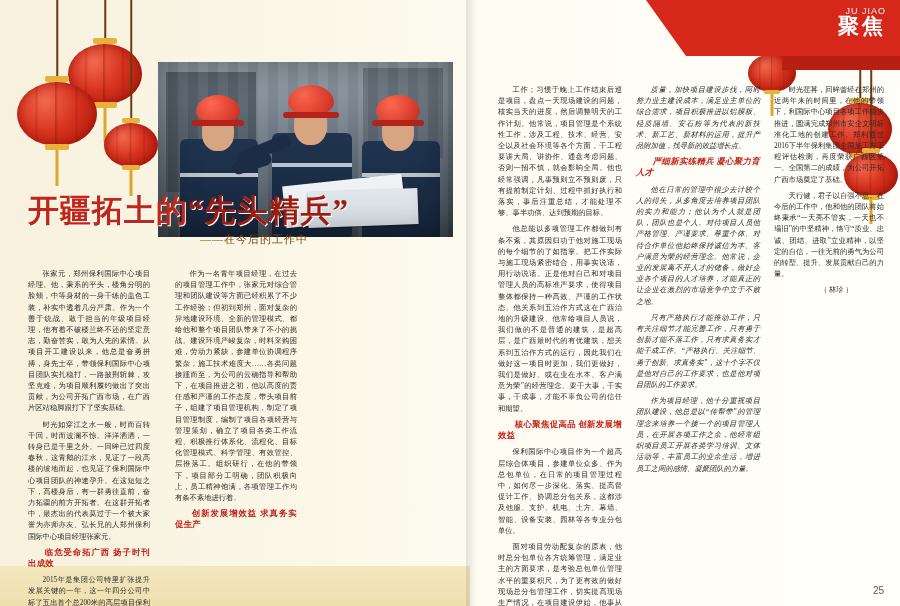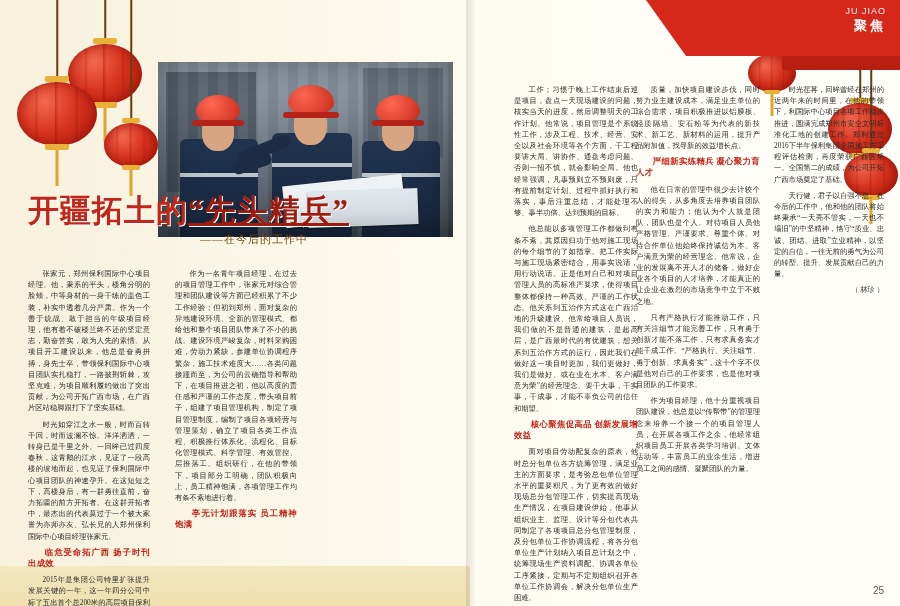--- a/index.html
+++ b/index.html
@@ -62,21 +62,21 @@
     background:#d5281a;
   }
   .ribbon .tri{
     position:absolute;left:-40px;top:0;width:0;height:0;
     border-top:56px solid #d5281a;border-left:40px solid transparent;
   }
   .ribbon-inner{
     position:absolute;right:14px;top:6px;text-align:right;color:#fff;
   }
   .ribbon-inner .en{font-family:"Liberation Sans",sans-serif;font-size:9px;letter-spacing:1px;opacity:.95;}
-  .ribbon-inner .cn{font-family:"Liberation Sans",sans-serif;font-size:13px;font-weight:bold;letter-spacing:3px;line-height:20px;margin-left:12px;}
+  .ribbon-inner .cn{font-family:"Liberation Sans",sans-serif;font-size:21px;font-weight:bold;letter-spacing:3px;line-height:20px;margin-left:12px;}
   .ribbon-diamond{
     position:absolute;right:140px;top:-10px;width:52px;height:52px;background:#f0a52a;transform:rotate(45deg);
   }
   .ribbon-tail{
     position:absolute;right:0;top:56px;width:118px;height:14px;background:#b61f12;
   }
   
   .photo{
     position:absolute;left:158px;top:62px;width:295px;height:175px;
     background:#2e3a46;overflow:hidden;
@@ -99,42 +99,42 @@
   .arm{position:absolute;background:#1b2c44;border-radius:6px;}
   .paper{position:absolute;background:#eef2f5;box-shadow:0 1px 2px rgba(0,0,0,.4);}
   .ph-vign{position:absolute;inset:0;box-shadow:inset 0 0 40px rgba(0,0,0,.45);}
   
   .headline{
     position:absolute;left:28px;top:190px;width:420px;
     font-family:"Liberation Serif",serif;
     font-weight:bold;color:#c0261a;font-size:31px;letter-spacing:1px;
     text-shadow:1px 1px 0 #fff;
   }
-  .headline .quoted{color:#9e1b10;text-decoration:underline;}
+  .headline .quoted{color:#9e1b10;}
   .byline{
     position:absolute;left:200px;top:232px;color:#7a4a12;font-size:11px;letter-spacing:1px;
   }
   
   .col{
     position:absolute;
     font-size:7.3px;line-height:11.2px;color:#2b2b2b;
     text-align:justify;
     font-family:"Liberation Serif",serif;
   }
   .col p{margin:0 0 5px 0;text-indent:2em;}
   .sub{
     color:#c0261a;font-weight:bold;font-size:8.4px;text-indent:0;margin:6px 0 4px 0;
     letter-spacing:.3px;
   }
   .c1{left:28px;top:268px;width:122px;height:310px;}
   .c2{left:175px;top:268px;width:122px;height:310px;}
-  .r1{left:498px;top:84px;width:124px;height:470px;margin-left:16px;}
-  .r2{left:636px;top:84px;width:124px;height:470px;}
+  .r1{left:498px;top:84px;width:124px;height:470px;}
+  .r2{left:636px;top:84px;width:124px;height:470px;font-style:italic;}
   .r3{left:774px;top:84px;width:110px;height:470px;}
-  .sign{text-align:right;text-indent:0;color:#333;margin-top:6px;}
+  .sign{text-align:center;text-indent:0;color:#333;margin-top:6px;}
   .pageno{
     position:absolute;right:16px;bottom:10px;font-size:10px;color:#555;
     font-family:"Liberation Sans",sans-serif;
   }
 </style>
 </head>
 <body>
 
 <div id="page">
   <div class="page-left"></div>
@@ -258,28 +258,29 @@
 
   <div class="col c1">
     <p>张家元，郑州保利国际中心项目经理。他，秉系的平头，楼角分明的脸颊，中等身材的一身干练的盖色工装，补实中透着几分严肃。作为一个善于统战、敢于担当的年级项目经理，他有着不破楼兰终不还的坚定意志，勤奋苦实，敢为人先的素情。从项目开工建设以来，他总是奋勇拼搏，身先士卒，带领保利国际中心项目团队实扎稳打，一路披荆斩棘，攻坚克难，为项目顺利履约做出了突出贡献，为公司开拓广西市场，在广西片区站稳脚跟打下了坚实基础。</p>
     <p>时光如穿江之水一般，时而百转千回，时而波澜不惊。洋洋洒洒，一转身已是千里之外。一回眸已过四度春秋，这青鹅的江水，见证了一段高楼的坡地而起，也见证了保利国际中心项目团队的神速孕升。在这短短之下，高楼身后，有一群勇往直前，奋力拓疆的前方开拓者。在这群开拓者中，最杰出的代表莫过于一个被大家誉为亦师亦友、弘长兄的人郑州保利国际中心项目经理张家元。</p>
     <p class="sub">临危受命拓广西 扬子时刊出成效</p>
     <p>2015年是集团公司特里扩张提升发展关键的一年，这一年四分公司中标了五出首个总200米的高层项目保利国际中心项目，郑州公司临具提战的项目，他临危受命，勇担重任，坚决服从公司的调遣，积极配合公司的安排部署，着手组建项目班子和团队，并在第一时间赶赴现场进行工作布置。</p>
   </div>
 
   <div class="col c2">
     <p>作为一名青年项目经理，在过去的项目管理工作中，张家元对综合管理和团队建设等方面已经积累了不少工作经验；但初到郑州，面对复杂的异地建设环境、全新的管理模式、都给他和整个项目团队带来了不小的挑战。建设环境严峻复杂，时料采购困难，劳动力紧缺，参建单位协调程序繁杂，施工技术难度大……各类问题接踵而至，为公司的云确指导和帮助下，在项目推进之初，他以高度的责任感和严谨的工作态度，带头项目前子，组建了项目管理机构，制定了项目管理制度，编制了项目各项经营与管理策划，确立了项目各类工作流程、积极推行体系化、流程化、目标化管理模式、科学管理、有效管控、层推落工。组织研行，在他的带领下，项目部分工明确，团队积极向上，员工精神饱满，各项管理工作均有条不紊地进行着。</p>
-    <p class="sub">亭无计划跟落实 员工精神饱满</p>
+    <p class="sub">创新发展增效益 求真务实促生产</p>
 
   </div>
 
   <div class="col r1">
     <p>工作；习惯于晚上工作结束后巡是项目，盘点一天现场建设的问题，核实当天的进度，然后调整明天的工作计划。他常说，项目管理是个系统性工作，涉及工程、技术、经营、安全以及社会环境等各个方面，干工程要讲大局、讲协作、通盘考虑问题。否则一招不慎，就会影响全局。他也经常强调，凡事预则立不预则废，只有提前制定计划、过程中抓好执行和落实，事后注重总结，才能处理不够、事半功倍、达到预期的目标。</p>
     <p>他总能以多项管理工作都做到有条不紊，其原因归功于他对施工现场的每个细节的了如指掌。把工作实际与施工现场紧密结合，用事实说话，用行动说话。正是他对自己和对项目管理人员的高标准严要求，使得项目整体都保持一种高效、严谨的工作状态。他关系到五治作方式这在广西治地的升级建设、他常给项目人员说，我们做的不是普通的建筑，是超高层，是广西最时代的有优建筑，想关系到五治作方式的运行，因此我们在做好这一项目时更加，我们更做好，我们是做好、或在业在水本、客户满意为荣”的经营理念。要干大事，干实事，干成事，才能不辜负公司的信任和期望。</p>
     <p class="sub">核心聚焦促高品 创新发展增效益</p>
+    <p>保利国际中心项目作为一个超高层综合体项目，参建单位众多、作为总包单位，在日常的项目管理过程中，如何尽一步深化、落实、提高督促计工作、协调总分包关系，这都涉及他服、支护、机电、土方、幕墙、智能、设备安装、园林等各专业分包单位。</p>
     <p>面对项目劳动配复杂的原表，他时总分包单位各方统筹管理，满足业主的方面要求，是考验总包单位管理水平的重要积尺，为了更有效的做好现场总分包管理工作，切实提高现场生产情况，在项目建设伊始，他事从组织业主、监理、设计等分包代表共同制定了各项项目总分包管理制度，及分包单位工作协调流程，将各分包单位生产计划纳入项目总计划之中，统筹现场生产资料调配、协调各单位工序紧接，定期与不定期组织召开各单位工作协调会，解决分包单位生产困难。</p>
 
   </div>
 
   <div class="col r2">
     <p>质量，加快项目建设步伐，同时努力业主建设成本，满足业主单位的综合需求，项目积极推进以铝膜板、轻质隔墙、安石粉等为代表的新技术、新工艺、新材料的运用，提升产品附加值，找寻新的效益增长点。</p>
     <p class="sub">严细新实练精兵 凝心聚力育人才</p>
     <p>他在日常的管理中很少去计较个人的得失，从多角度去培养项目团队的实力和能力；他认为个人就是团队，团队也是个人。对待项目人员他严格管理、严谨要求、尊重个体、对待合作单位他始终保持诚信为本、客户满意为荣的经营理念。他常说，企业的发展离不开人才的储备，做好企业各个项目的人才培养，才能真正的让企业在激烈的市场竞争中立于不败之地。</p>
     <p>只有严格执行才能推动工作，只有关注细节才能完善工作，只有勇于创新才能不落工作，只有求真务实才能干成工作。“严格执行、关注细节、勇于创新、求真务实”，这十个字不仅是他对自己的工作要求，也是他对项目团队的工作要求。</p>
     <p>作为项目经理，他十分重视项目团队建设，他总是以“传帮带”的管理理念来培养一个接一个的项目管理人员，在开展各项工作之余，他经常组织项目员工开展各类学习培训、文体活动等，丰富员工的业余生活，增进员工之间的感情、凝聚团队的力量。</p>

